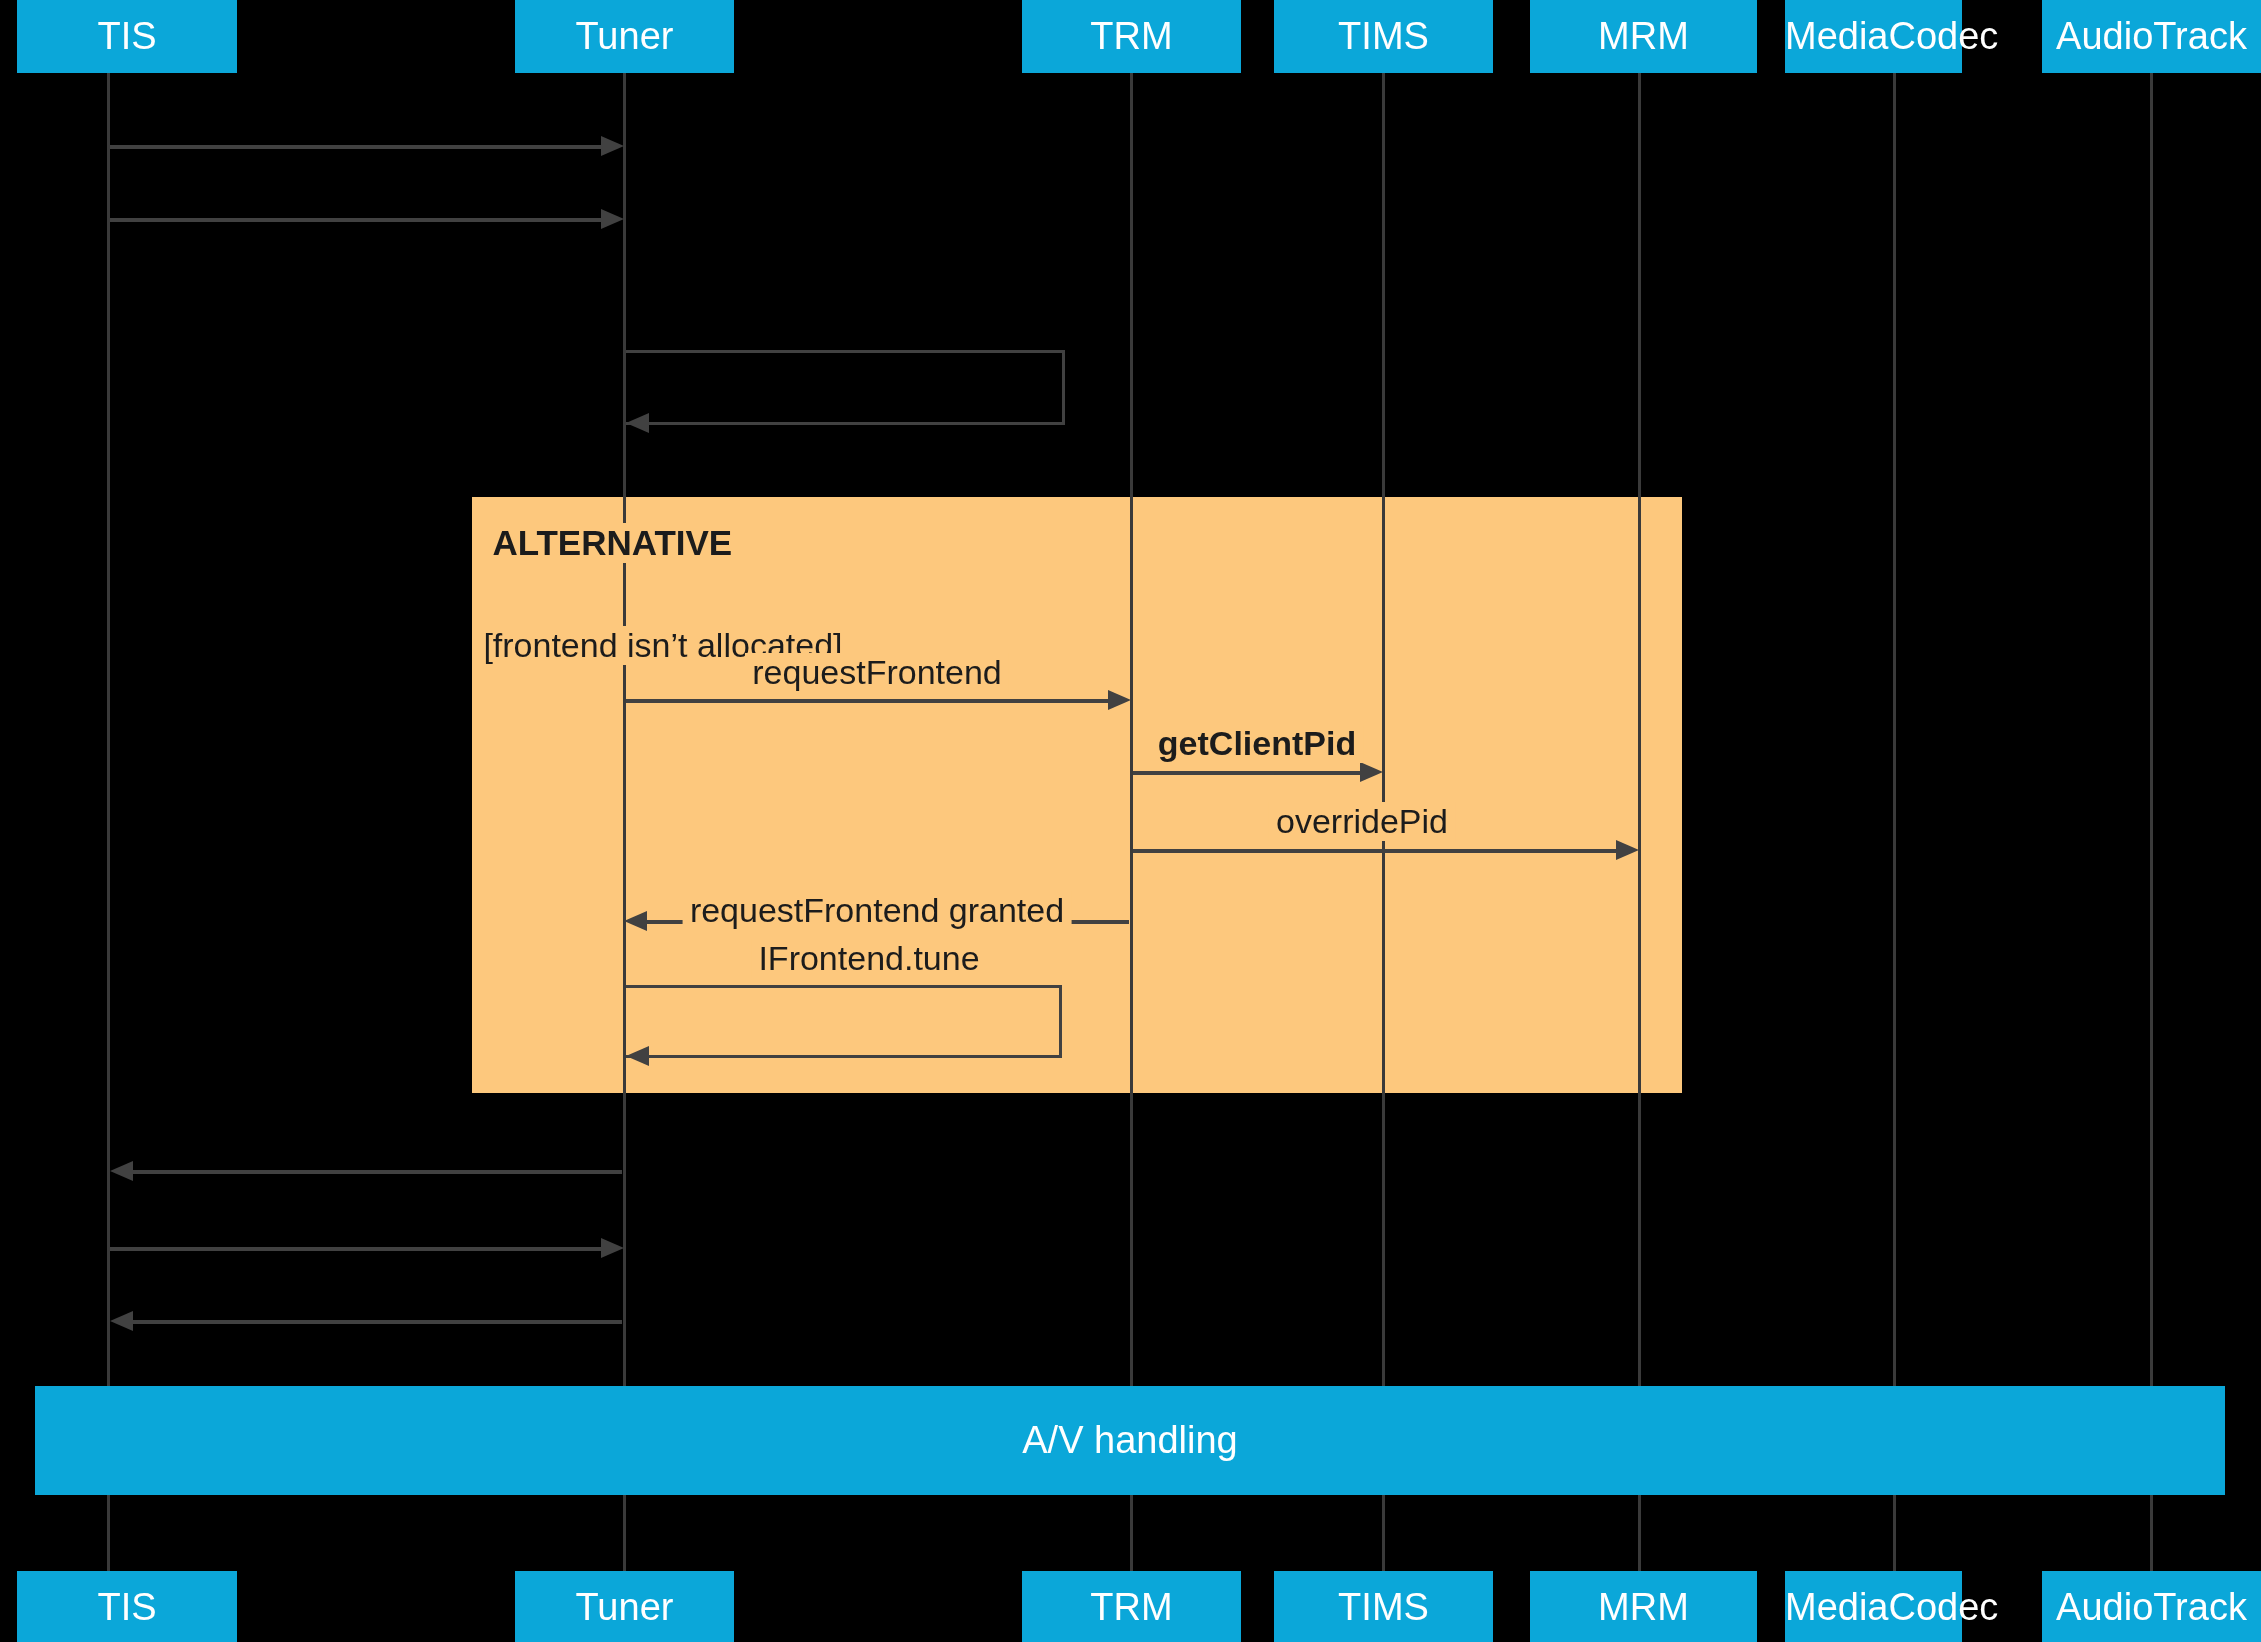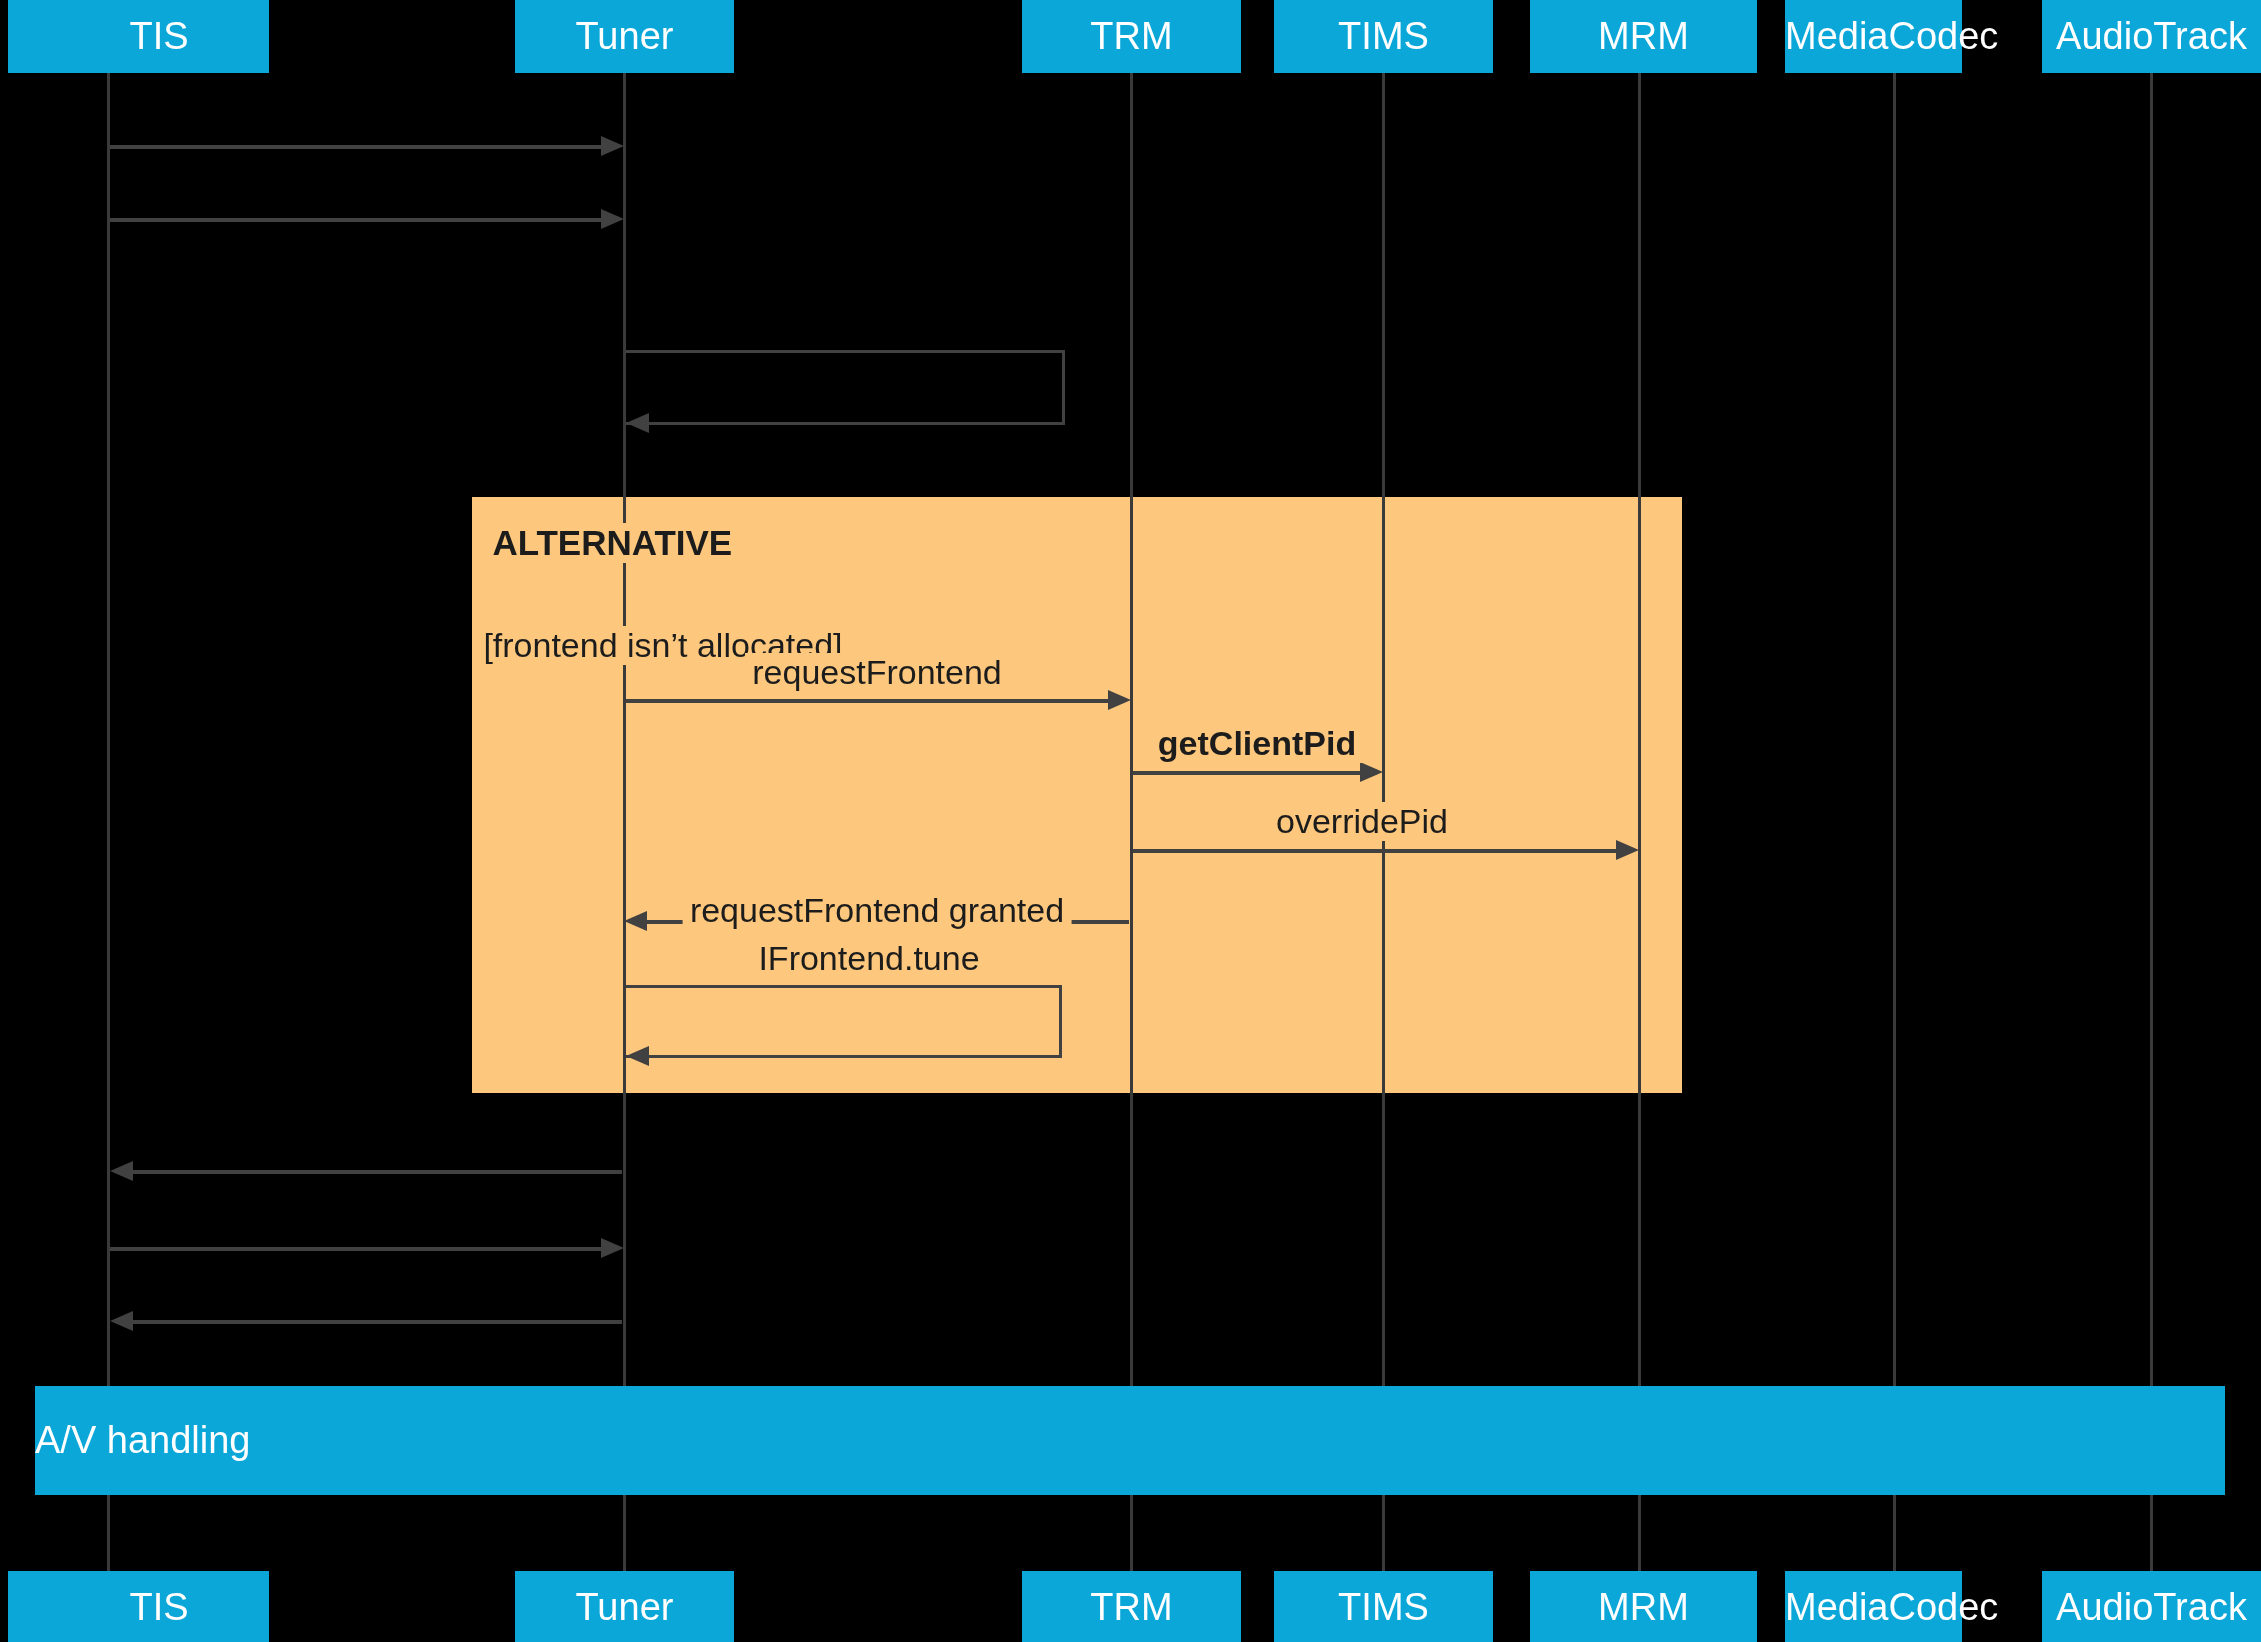--- a/index.html
+++ b/index.html
@@ -44,29 +44,29 @@
     background:var(--orange);white-space:nowrap;padding:0 4.4px;}
   .alt-guard{position:absolute;left:479px;top:626px;z-index:4;
     font-size:34px;color:var(--text-dark);background:var(--orange);
     white-space:nowrap;padding:0 4.4px;}
 
   
   .participant{position:absolute;background:var(--cyan);color:var(--text-light);
     text-align:center;font-size:38px;z-index:5;}
   .participant.top{top:0;height:73px;line-height:73px;}
   .participant.bottom{top:1571px;height:72px;line-height:72px;}
-  .p-tis{left:8px;width:220px;padding-left:41px;} .p-tuner{left:515px;width:219px;}
+  .p-tis{left:17px;width:220px;} .p-tuner{left:515px;width:219px;}
   .p-trm{left:1022px;width:219px;} .p-tims{left:1274px;width:219px;}
   .p-mrm{left:1530px;width:227px;} .p-mediacodec{left:1785px;width:177px;}
   .p-audiotrack{left:2042px;width:219px;}
 
   
   .av-bar{position:absolute;left:35px;top:1386px;width:2190px;height:109px;
     background:var(--cyan);color:var(--text-light);z-index:5;
-    font-size:38px;line-height:109px;}
+    font-size:38px;text-align:center;line-height:109px;}
 </style>
 </head>
 <body>
 
 <div class="stage">
 
   <div class="alt-block"></div>
 
   <div class="lifeline ll-tis"></div>
   <div class="lifeline ll-tuner"></div>

